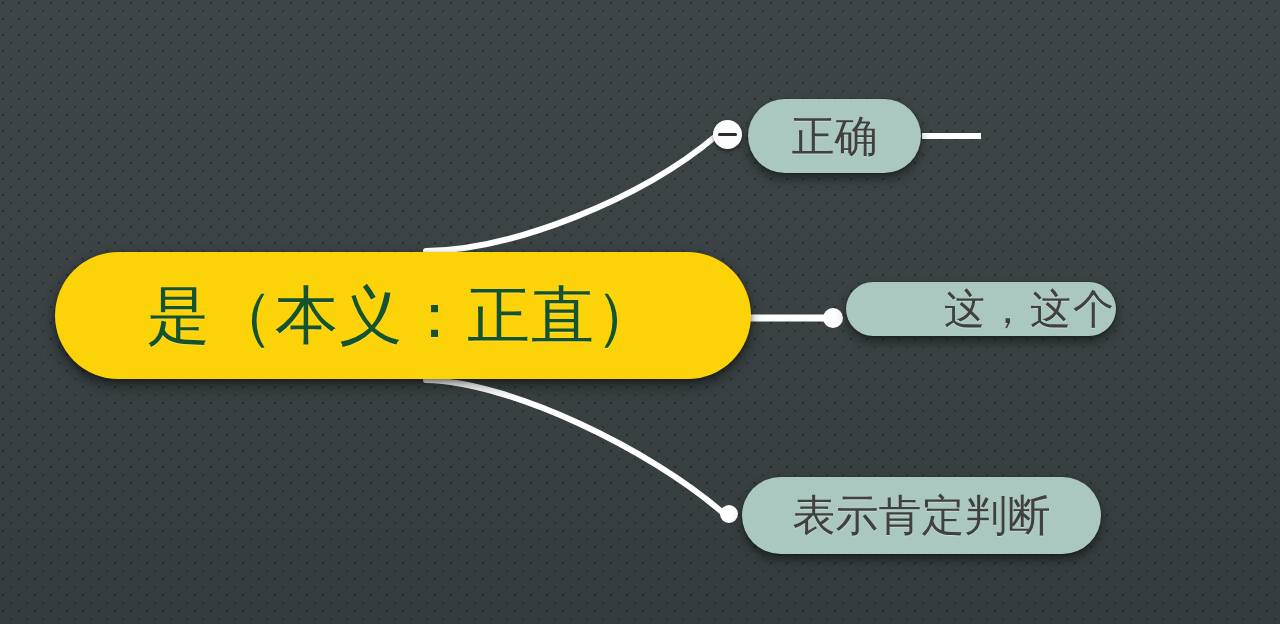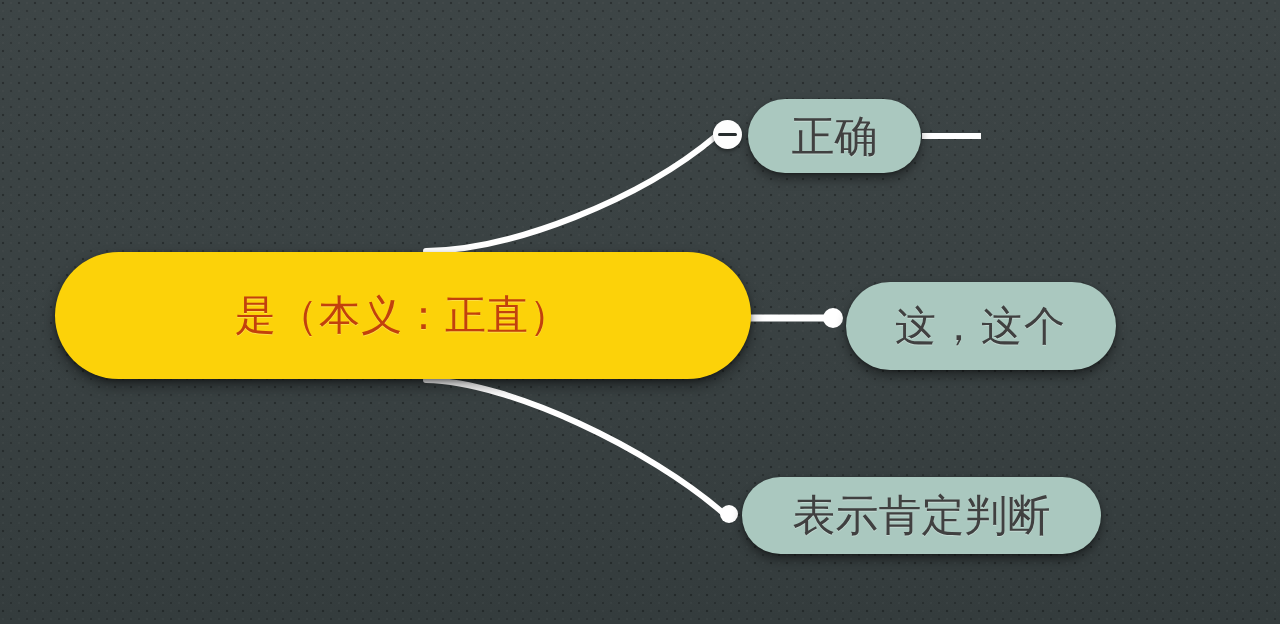--- a/index.html
+++ b/index.html
@@ -46,43 +46,43 @@
 
   .root-node {
     left: 55px;
     top: 252px;
     width: 696px;
     height: 127px;
     background: #FCD209;
     box-shadow: 0 7px 14px rgba(0,0,0,0.42), 0 2px 4px rgba(0,0,0,0.30);
   }
   .root-label {
-    color: #c2410c;
-    font-size: 41px;
+    color: #14532d;
+    font-size: 63px;
     line-height: 1;
     letter-spacing: 1px;
     font-family: "DejaVu Sans", "Liberation Sans", sans-serif;
     text-shadow: 0 1px 0 rgba(255,255,255,0.25);
   }
 
   .branch-node {
     background: #aac8bf;
     box-shadow: 0 6px 11px rgba(0,0,0,0.40), 0 1px 3px rgba(0,0,0,0.28);
   }
   .branch-label {
     color: #404040;
     line-height: 1;
     font-family: "DejaVu Sans", "Liberation Sans", sans-serif;
     text-shadow: 0 1px 0 rgba(255,255,255,0.30);
   }
 
   #branch-1 { left: 748px; top: 99px;  width: 173px; height: 74px; }
   #branch-1 .branch-label { font-size: 43px; }
 
-  #branch-2 { left: 846px; top: 282px; width: 270px; height: 88px; }
+  #branch-2 { left: 846px; top: 282px; width: 270px; height: 54px; justify-content: flex-end; }
   #branch-2 .branch-label { font-size: 41px; letter-spacing: 2px; }
 
   #branch-3 { left: 742px; top: 477px; width: 359px; height: 77px; }
   #branch-3 .branch-label { font-size: 43px; }
 
   
   .leaf-text {
     position: absolute;
     color: #ffffff;
     font-weight: bold;

